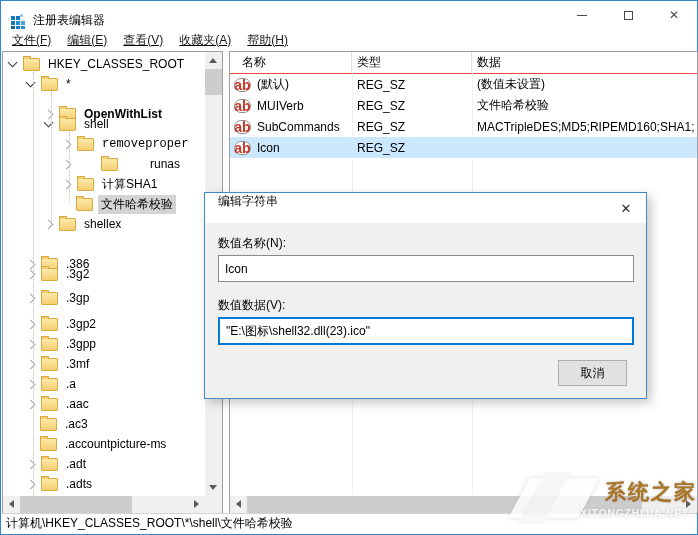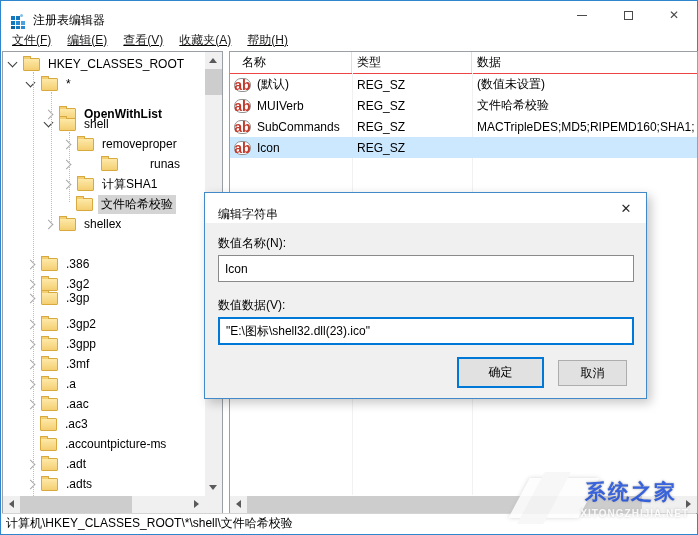--- a/index.html
+++ b/index.html
@@ -59,35 +59,35 @@
   .list-row{position:absolute;left:0;right:0;height:21px;}
   .list-row.sel{background:#cce8ff;}
   .lcell{position:absolute;top:0;height:21px;display:flex;align-items:center;white-space:nowrap;overflow:hidden;}
   .ab-icon{display:inline-flex;align-items:center;justify-content:center;width:15px;height:12px;border:1px solid #919191;border-radius:7px;background:#fff;color:#c3392b;font-size:14px;font-weight:bold;line-height:1;margin-right:6px;flex:0 0 auto;}
 
   
   .statusbar{position:absolute;left:1px;right:1px;bottom:1px;height:20px;border-top:1px solid #d4d4d4;background:#fff;display:flex;align-items:center;padding-left:4px;box-sizing:border-box;}
 
   
   .dialog{position:absolute;left:203px;top:191px;width:443px;height:207px;background:#f0f0f0;border:1px solid #4189c7;box-sizing:border-box;z-index:10;box-shadow:4px 4px 10px rgba(0,0,0,.22);}
-  .dlg-title{height:30px;background:#fff;display:flex;align-items:flex-end;padding-left:13px;gap:12px;}
+  .dlg-title{height:30px;background:#fff;display:flex;align-items:flex-start;padding-left:13px;gap:12px;}
   .dlg-close{margin-left:auto;width:40px;height:30px;display:flex;align-items:center;justify-content:center;color:#2b2b2b;font-size:13px;}
   .dlg-label{position:absolute;left:13px;}
   .dlg-input{position:absolute;left:13px;width:416px;background:#fff;display:flex;align-items:center;padding-left:6px;box-sizing:border-box;font-size:12px;}
   .input-name{top:62px;height:27px;border:1px solid #8a8a8a;}
   .input-value{top:124px;height:28px;border:2px solid #0078d7;}
   .btn{position:absolute;display:flex;align-items:center;justify-content:center;background:#e1e1e1;box-sizing:border-box;font-size:12px;}
   .btn-ok{left:252px;top:164px;width:87px;height:31px;border:2px solid #0078d7;}
   .btn-cancel{left:353px;top:167px;width:69px;height:26px;border:1px solid #adadad;}
 
   
   .watermark{position:absolute;right:0;bottom:0;width:180px;height:64px;z-index:20;pointer-events:none;opacity:.88;}
   .wm-swoosh{position:absolute;left:2px;top:8px;width:70px;height:40px;background:#fdfdfd;transform:skewX(-28deg);box-shadow:0 0 4px rgba(180,180,180,.6);}
   .wm-swoosh2{position:absolute;left:14px;top:2px;width:26px;height:52px;background:#f6f6f6;transform:skewX(-28deg);}
-  .wm-line1{position:absolute;right:20px;top:8px;font-size:21px;font-weight:bold;color:#1d4ed8;letter-spacing:2px;text-shadow:0 0 3px #b5b5b5,0 0 1px #9b9b9b;}
+  .wm-line1{position:absolute;right:0;top:8px;font-size:21px;font-weight:bold;color:#a16207;letter-spacing:2px;text-shadow:0 0 3px #b5b5b5,0 0 1px #9b9b9b;}
   .wm-line2{position:absolute;right:8px;top:38px;font-size:10px;font-weight:bold;color:#fdfdfd;letter-spacing:1px;text-shadow:0 0 3px #b5b5b5;}
 </style>
 </head>
 <body>
 
 <div class="window">
 
   <div class="titlebar">
     <svg class="app-icon" viewBox="0 0 16 16">
       <rect x="1" y="3" width="4" height="4" fill="#1478be"></rect>
@@ -137,21 +137,21 @@
         <div class="tree-row" style="top: 52px; padding-left: 42px; font-weight: bold;">
           <span class="chev collapsed"></span>
           <span class="folder"></span>
           <span class="tree-label">OpenWithList</span>
         </div>
         <div class="tree-row" style="top: 62px; padding-left: 42px;">
           <span class="chev expanded"></span>
           <span class="folder"></span>
           <span class="tree-label">shell</span>
         </div>
-        <div class="tree-row" style="top: 82px; padding-left: 60px;">
+        <div class="tree-row" style="top: 82px; padding-left: 60px; font-family: Liberation Mono, monospace;">
           <span class="chev collapsed"></span>
           <span class="folder"></span>
           <span class="tree-label">removeproper</span>
         </div>
         <div class="tree-row" style="top: 102px; padding-left: 60px; gap: 24px;">
           <span class="chev collapsed"></span>
           <span class="folder"></span>
           <span class="tree-label">runas</span>
         </div>
         <div class="tree-row" style="top: 122px; padding-left: 60px;">
@@ -167,21 +167,21 @@
         <div class="tree-row" style="top: 162px; padding-left: 42px;">
           <span class="chev collapsed"></span>
           <span class="folder"></span>
           <span class="tree-label">shellex</span>
         </div>
         <div class="tree-row" style="top: 202px; padding-left: 24px;">
           <span class="chev collapsed"></span>
           <span class="folder"></span>
           <span class="tree-label">.386</span>
         </div>
-        <div class="tree-row" style="top: 222px; padding-left: 24px; justify-content: center;">
+        <div class="tree-row" style="top: 212px; padding-left: 24px; justify-content: center;">
           <span class="chev collapsed"></span>
           <span class="folder"></span>
           <span class="tree-label">.3g2</span>
         </div>
         <div class="tree-row" style="top: 236px; padding-left: 24px;">
           <span class="chev collapsed"></span>
           <span class="folder"></span>
           <span class="tree-label">.3gp</span>
         </div>
         <div class="tree-row" style="top: 262px; padding-left: 24px;">
@@ -323,23 +323,20 @@
         </div>
     </div>
     <div class="dlg-label" style="top:42px;">数值名称(N):</div>
     <div class="dlg-input input-name">
         <span>Icon</span>
       </div>
     <div class="dlg-label" style="top:104px;">数值数据(V):</div>
     <div class="dlg-input input-value">
         <span>"E:\图标\shell32.dll(23).ico"</span>
       </div>
-    <div class="btn btn-ok">
-        <span>确定</span>
-      </div>
     <div class="btn btn-cancel">
         <span>取消</span>
       </div>
   </div>
 
   <div class="watermark">
     <div class="wm-swoosh"></div>
     <div class="wm-swoosh2"></div>
     <div class="wm-line1">系统之家</div>
     <div class="wm-line2">XITONGZHIJIA.NET</div>

